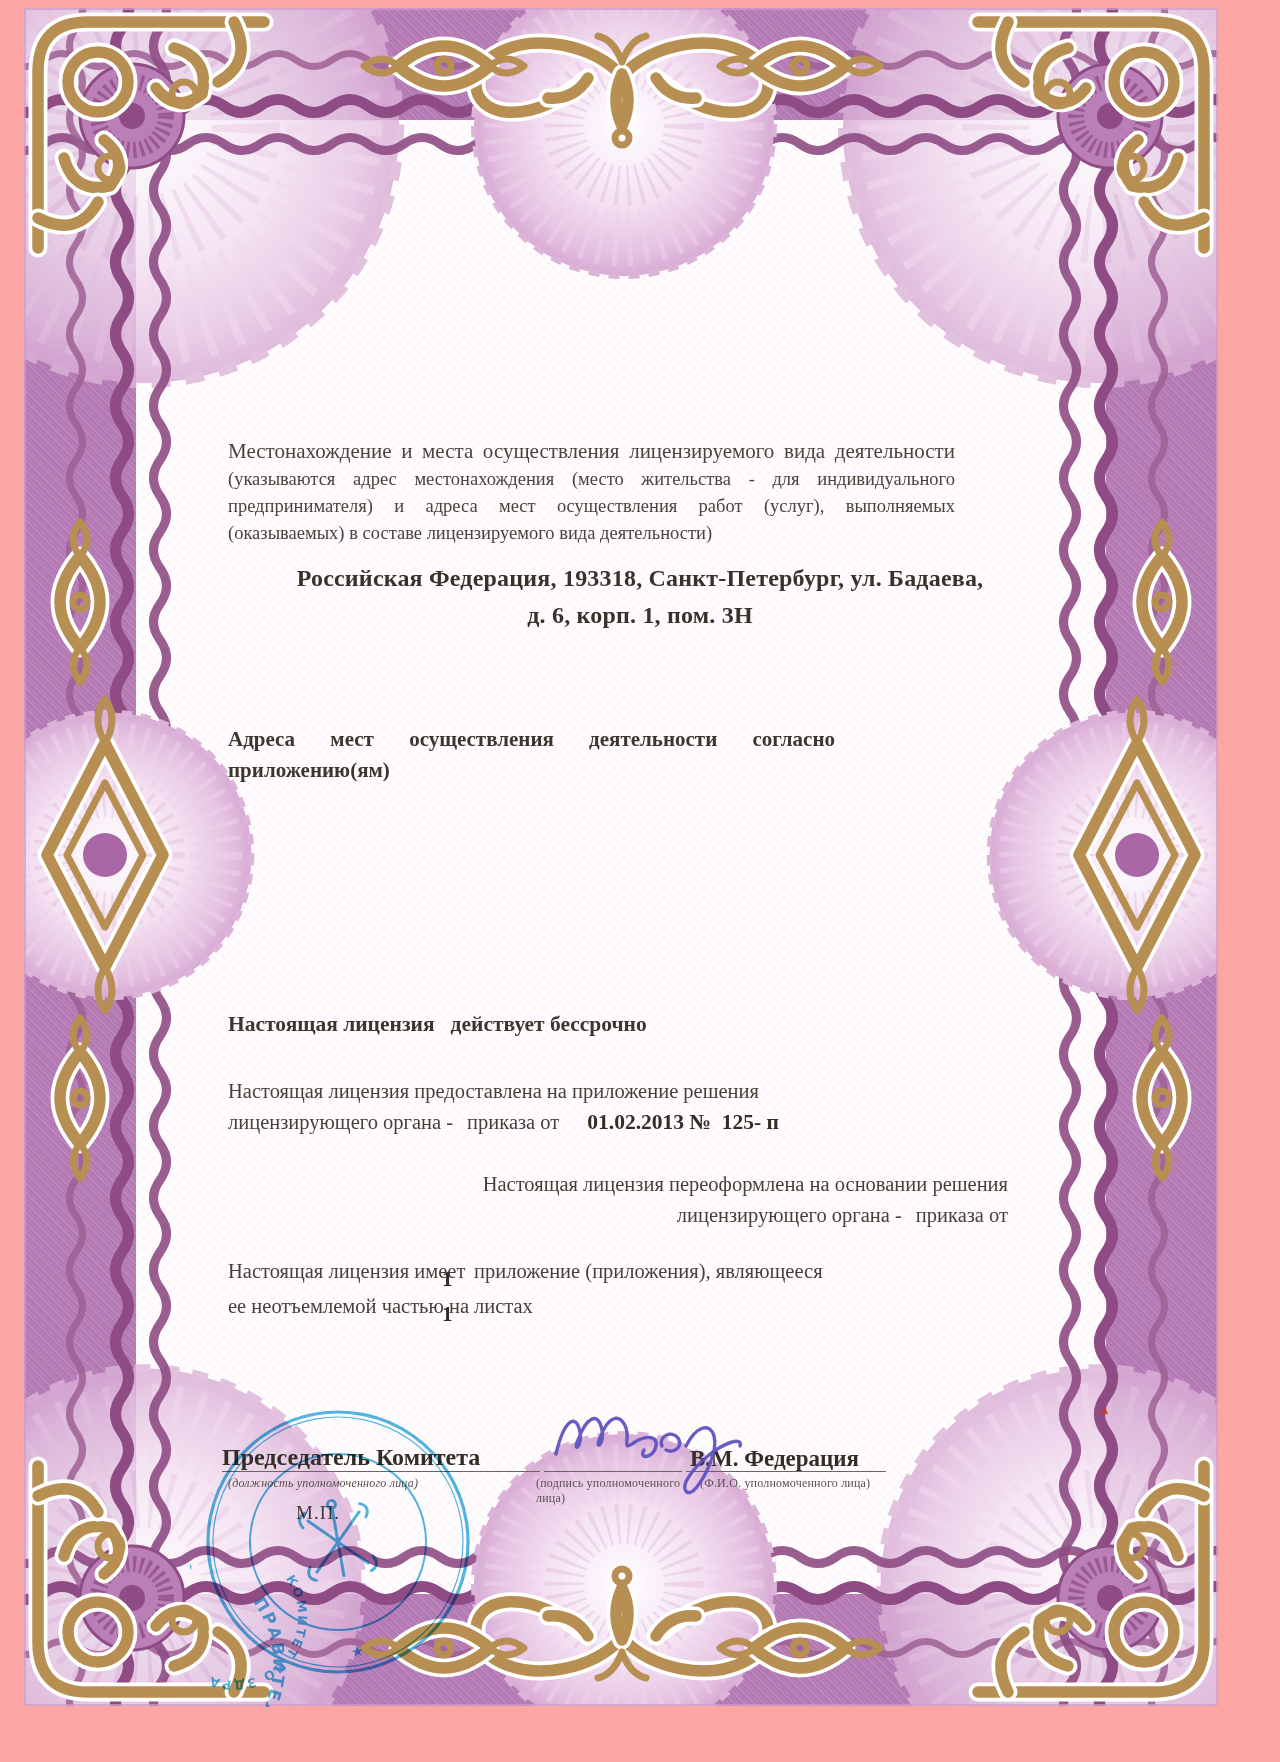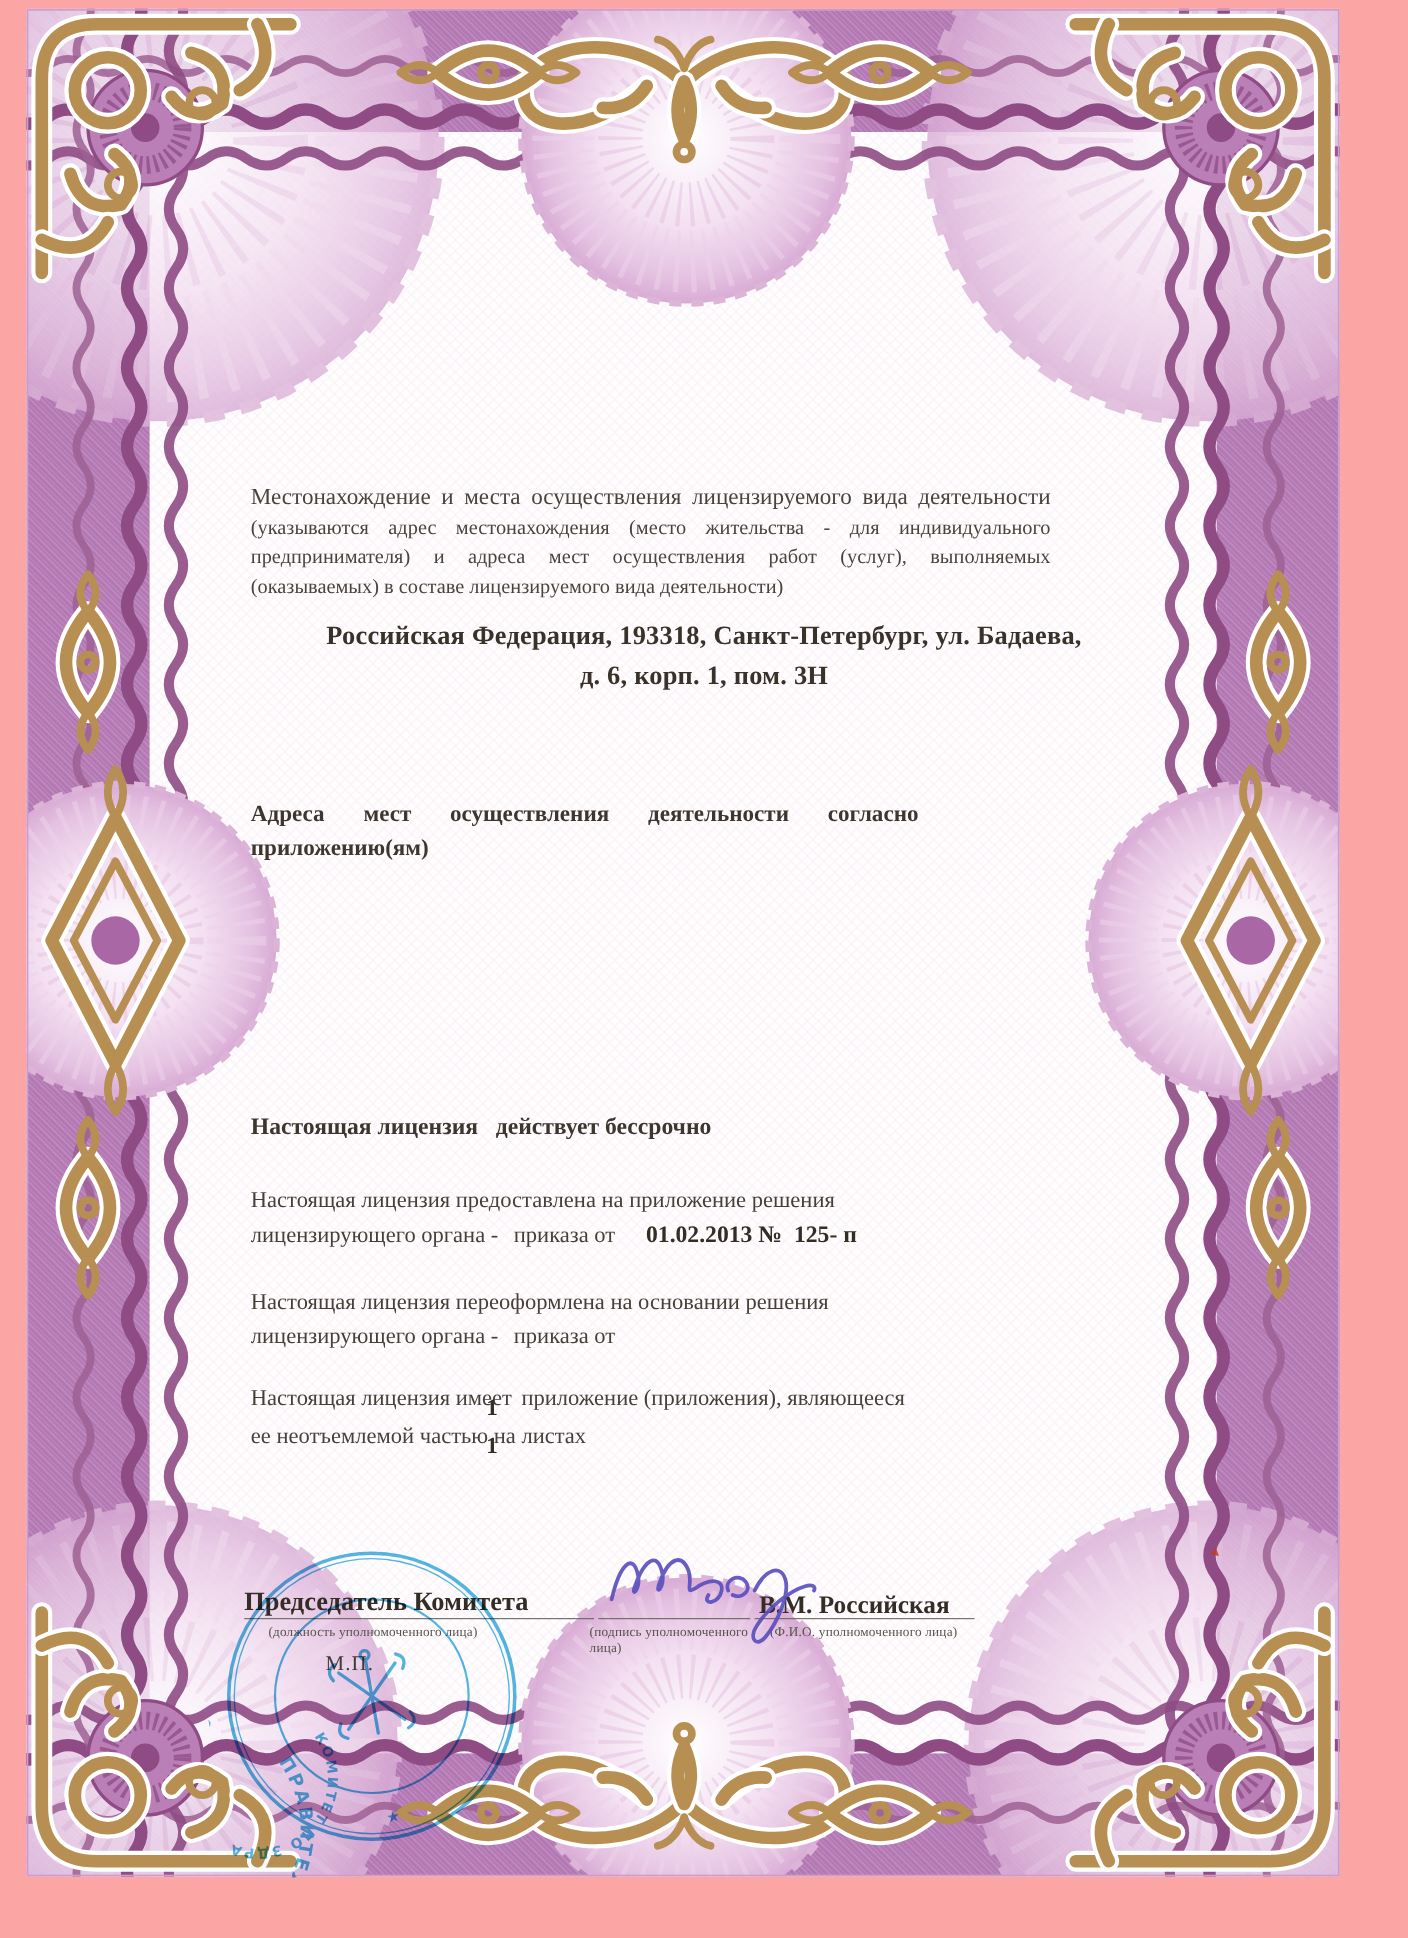--- a/index.html
+++ b/index.html
@@ -29,35 +29,35 @@
   .address{
     left:200px;top:560px;width:880px;text-align:center;font-weight:bold;
     font-size:24px;line-height:37px;color:#38322b;letter-spacing:.2px;
   }
   .activity{left:228px;top:724px;width:750px;font-weight:bold;font-size:21px;line-height:31px;color:#3c362f;}
   .activity .spread{word-spacing:30px;display:block;}
   .validity{left:228px;top:1012px;font-weight:bold;font-size:21.5px;color:#3c362f;font-family:Liberation Serif, serif;}
   .validity .gap{display:inline-block;width:16px;}
   .statement{left:228px;width:780px;font-size:20.5px;line-height:31px;color:#453f38;}
   .granted{top:1076px;}
-  .reissued{top:1169px;}
+  .reissued{top:1169px;text-align:right;}
   .statement .g1{display:inline-block;width:14px;}
   .order-value{font-weight:bold;font-size:21.5px;color:#332d26;margin-left:28px;white-space:pre;}
   .attach{left:228px;top:1260px;width:780px;font-size:20.5px;color:#45403a;}
   .attach .row{position:relative;height:35px;}
   .attach .count{position:absolute;left:214px;top:7px;font-weight:bold;font-size:21px;color:#332d26;}
   .attach .rtext{position:absolute;left:246px;top:0;}
   .sig-title{left:222px;top:1444px;font-weight:bold;font-size:24px;color:#332d26;}
   .sig-name{left:690px;top:1446px;font-weight:bold;font-size:23px;color:#332d26;}
   .sig-line{height:0;border-bottom:1.6px solid #6b655e;}
   .line-a{left:222px;top:1471px;width:318px;}
   .line-b{left:544px;top:1471px;width:138px;}
   .line-c{left:686px;top:1471px;width:200px;}
   .caption{font-size:12px;color:#57524b;letter-spacing:.2px;}
-  .cap-a{left:244px;top:1476px;}
+  .cap-a{left:228px;top:1476px;font-style:italic;}
   .cap-b{left:536px;top:1476px;width:156px;}
   .cap-c{left:700px;top:1476px;}
   .seal-mark{left:296px;top:1502px;font-size:19px;color:#3f3a34;letter-spacing:1px;}
   .stamp-svg{position:absolute;left:188px;top:1392px;width:300px;height:300px;opacity:.82;mix-blend-mode:multiply;transform:rotate(-10deg);}
   .stamp-text{font-family:"DejaVu Sans","Liberation Sans",sans-serif;font-weight:bold;fill:#2ea7da;}
   .ink-svg{position:absolute;left:520px;top:1392px;width:240px;height:104px;}
   .red-mark{left:1100px;top:1408px;width:0;height:0;border-left:7px solid #c03a2b;border-top:4px solid transparent;border-bottom:4px solid transparent;transform:rotate(160deg);opacity:.85;}
 </style>
 </head>
 <body>
@@ -238,21 +238,21 @@
       <span>ее неотъемлемой частью на</span>
       <span class="count">1</span>
       <span class="rtext">листах</span>
     </div>
   </div>
 
   <div class="abs sig-title">Председатель Комитета</div>
   <div class="abs sig-line line-a"></div>
   <div class="abs sig-line line-b"></div>
   <div class="abs sig-line line-c"></div>
-  <div class="abs sig-name">В.М. Российская</div>
+  <div class="abs sig-name">В.М. Федерация</div>
   <div class="abs caption cap-a">(должность уполномоченного лица)</div>
   <div class="abs caption cap-b">(подпись уполномоченного лица)</div>
   <div class="abs caption cap-c">(Ф.И.О. уполномоченного лица)</div>
   <div class="abs seal-mark">М.П.</div>
 
   <svg class="ink-svg" viewBox="0 0 240 104" aria-hidden="true">
     <path d="M36 62 C 44 28, 56 20, 60 40 C 63 54, 52 62, 58 48 C 66 26, 78 18, 82 38 C 85 52, 74 60, 80 46 C 88 24, 100 20, 106 36 C 110 48, 102 58, 112 52 C 126 42, 138 44, 136 54 C 134 66, 118 68, 124 58 M 142 54 C 138 44, 152 38, 158 46 C 164 54, 154 62, 146 58 M 166 54 C 176 34, 190 30, 194 44 C 198 58, 186 84, 176 96 C 168 106, 160 98, 168 86 C 178 70, 198 54, 212 50 C 218 48, 222 50, 220 54" fill="none" stroke="#5a4fbe" stroke-width="3.4" stroke-linecap="round" opacity=".92"></path>
   </svg>
 
   <svg class="stamp-svg" viewBox="0 0 300 300" aria-hidden="true">

